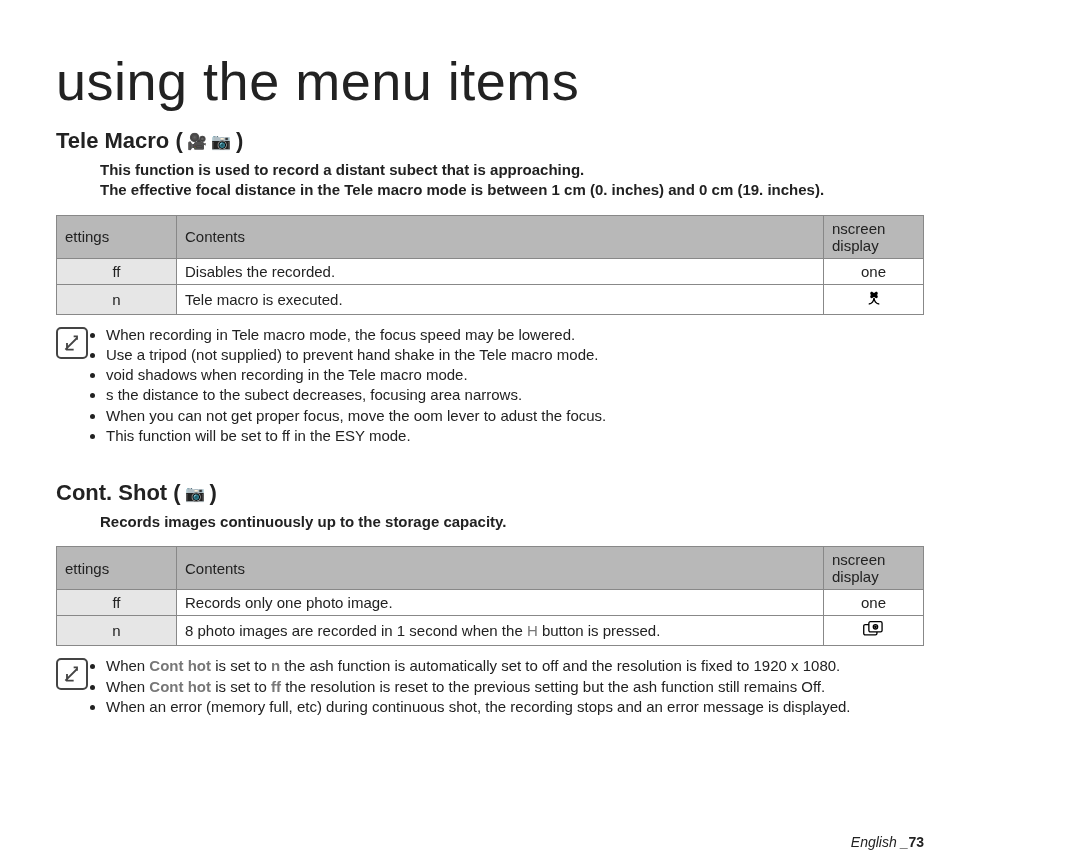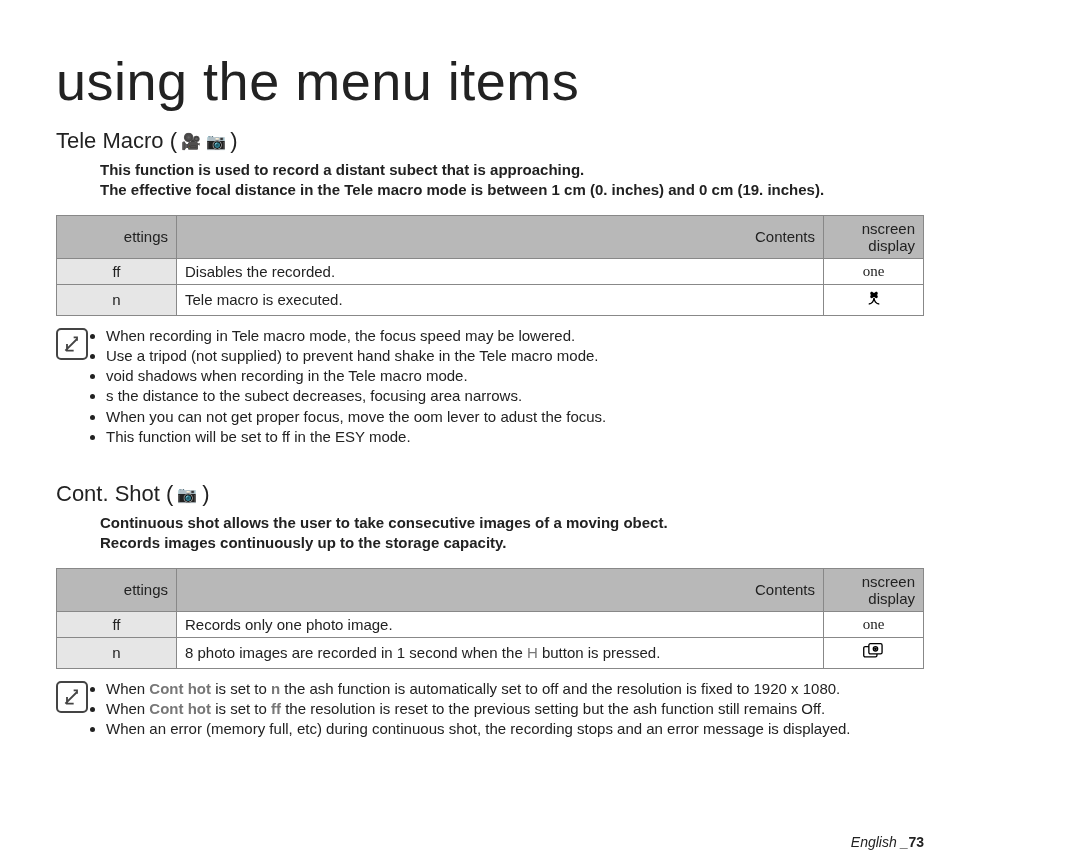--- a/index.html
+++ b/index.html
@@ -17,21 +17,21 @@
   }
   .page-title {
     font-size: 54px;
     font-weight: 300;
     letter-spacing: 0.5px;
     margin: 10px 0 6px 0;
     font-family: Arial, Helvetica, sans-serif;
   }
   .section-title {
     font-size: 22px;
-    font-weight: 400;
+    font-weight: 700;
     margin: 16px 0 6px 0;
   }
   .section-title .icons {
     font-size: 16px;
     vertical-align: 1px;
   }
   .desc {
     font-size: 15px;
     line-height: 1.35;
     margin: 0 0 14px 44px;
@@ -45,34 +45,33 @@
     font-size: 15px;
   }
   table.settings th, table.settings td {
     border: 1px solid #888;
     padding: 4px 8px;
     vertical-align: middle;
   }
   table.settings th {
     background: #b8b8b8;
     font-weight: 400;
-    text-align: right;
+    text-align: left;
   }
   table.settings td.col-setting {
     background: #e6e6e6;
     text-align: center;
     width: 120px;
   }
   table.settings td.col-content {
     text-align: left;
   }
   table.settings td.col-display {
     text-align: center;
     width: 100px;
-    font-family: Liberation Serif, serif;
   }
   table.settings th.col-display-h {
     width: 100px;
   }
   .note-row {
     display: flex;
     align-items: flex-start;
     margin-top: 4px;
   }
   .note-icon {
@@ -178,21 +177,20 @@
 
   <div class="section-gap"></div>
 
   <h2 class="section-title">
     <span>Cont. Shot (</span><span class="icons">
       <span class="icon-span">📷</span>
     </span><span>)</span>
   </h2>
 
   <div class="desc">
-    <p>Continuous shot allows the user to take consecutive images of a moving obect.</p>
     <p>Records images continuously up to the storage capacity.</p>
   </div>
 
   <table class="settings">
     <thead>
       <tr>
         <th>ettings</th>
         <th>Contents</th>
         <th class="col-display-h">nscreen display</th>
       </tr>

